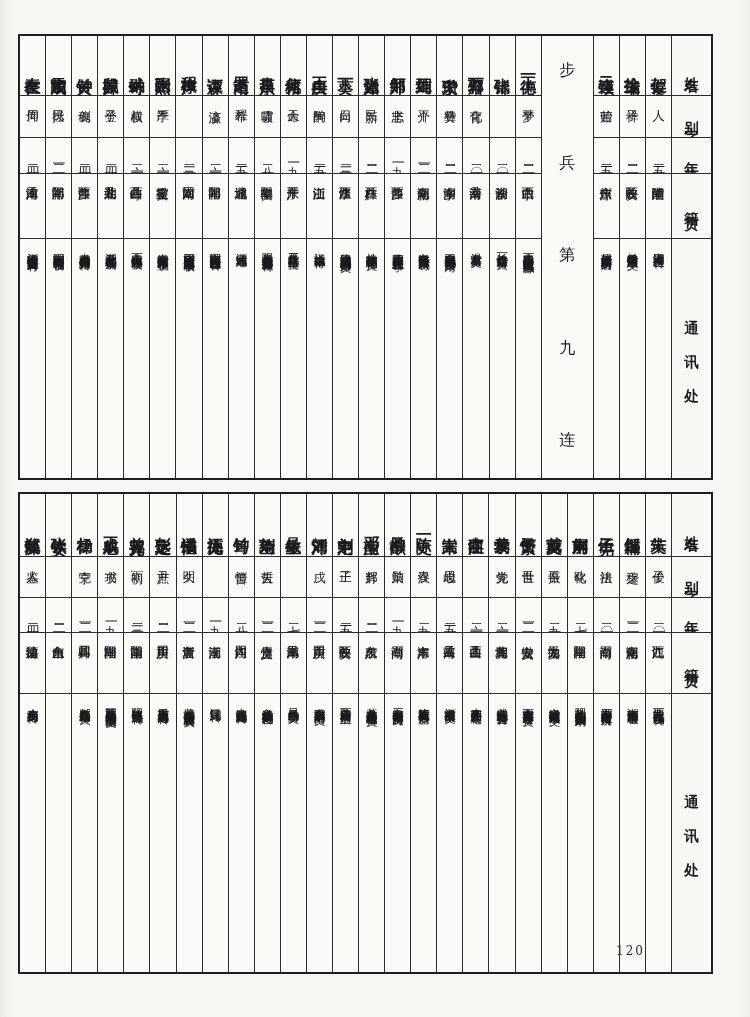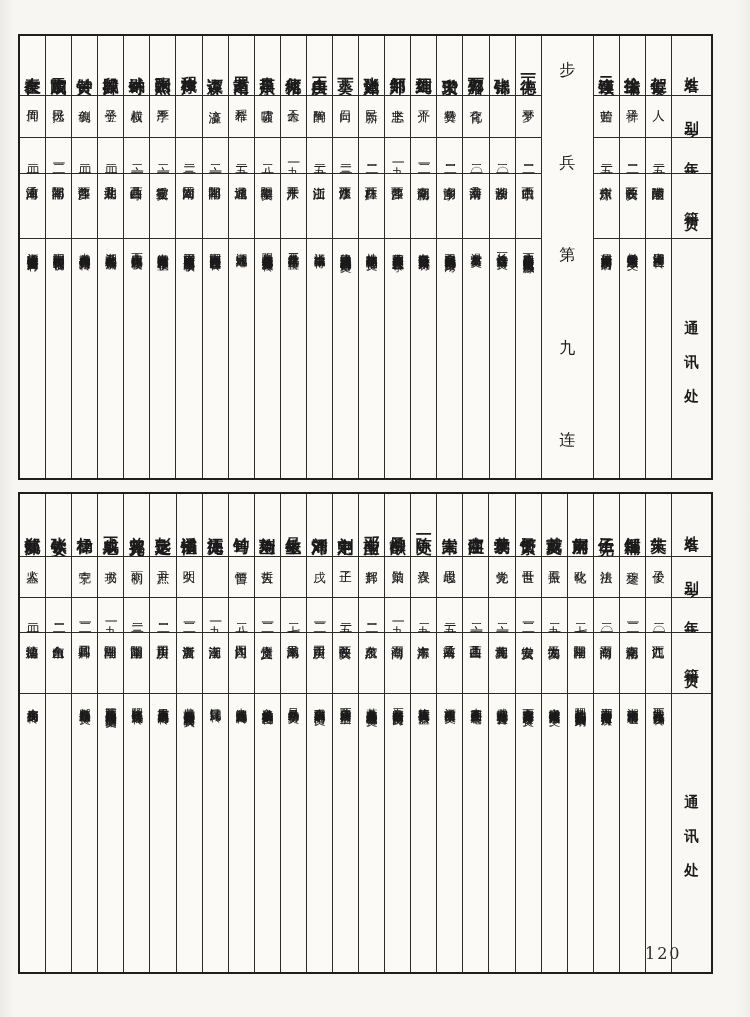--- a/index.html
+++ b/index.html
@@ -75,21 +75,21 @@
   .divider-cell{
     flex:1;display:flex;flex-direction:column;
     justify-content:space-between;align-items:center;
     padding:26px 0 30px 0;border-bottom:none;
   }
   .divider-char{font-size:16px;line-height:16px;}
 
   .page-number{
     position:absolute;left:616px;top:944px;
     font-family:"DejaVu Serif","Liberation Serif",serif;
-    font-size:16px;letter-spacing:2px;color:#2b2b2b;margin-left:29px;
+    font-size:12px;letter-spacing:2px;color:#2b2b2b;
   }
 </style>
 </head>
 <body>
 
 <div class="page">
   <div id="table-top" class="rtable">
       <div class="col header-col">
         <div class="cell r0 hcell">
           <div class="vtext hlabel ">姓名</div>

